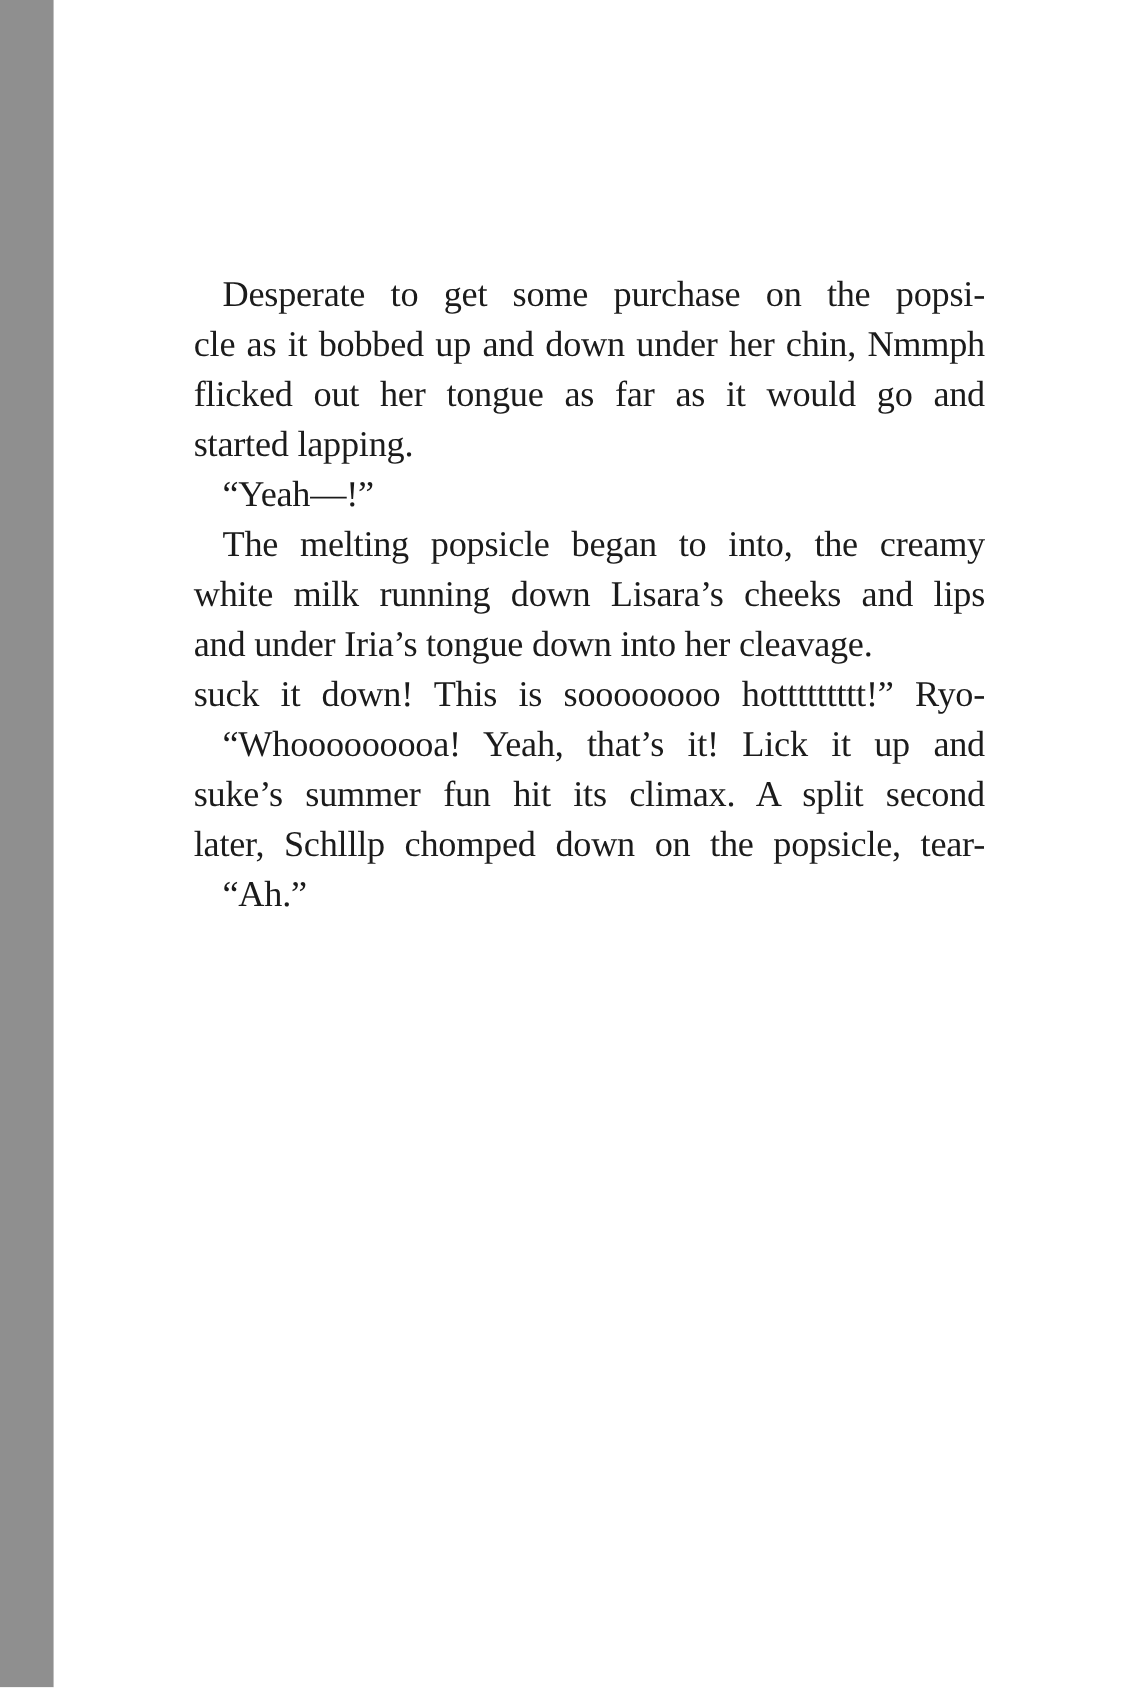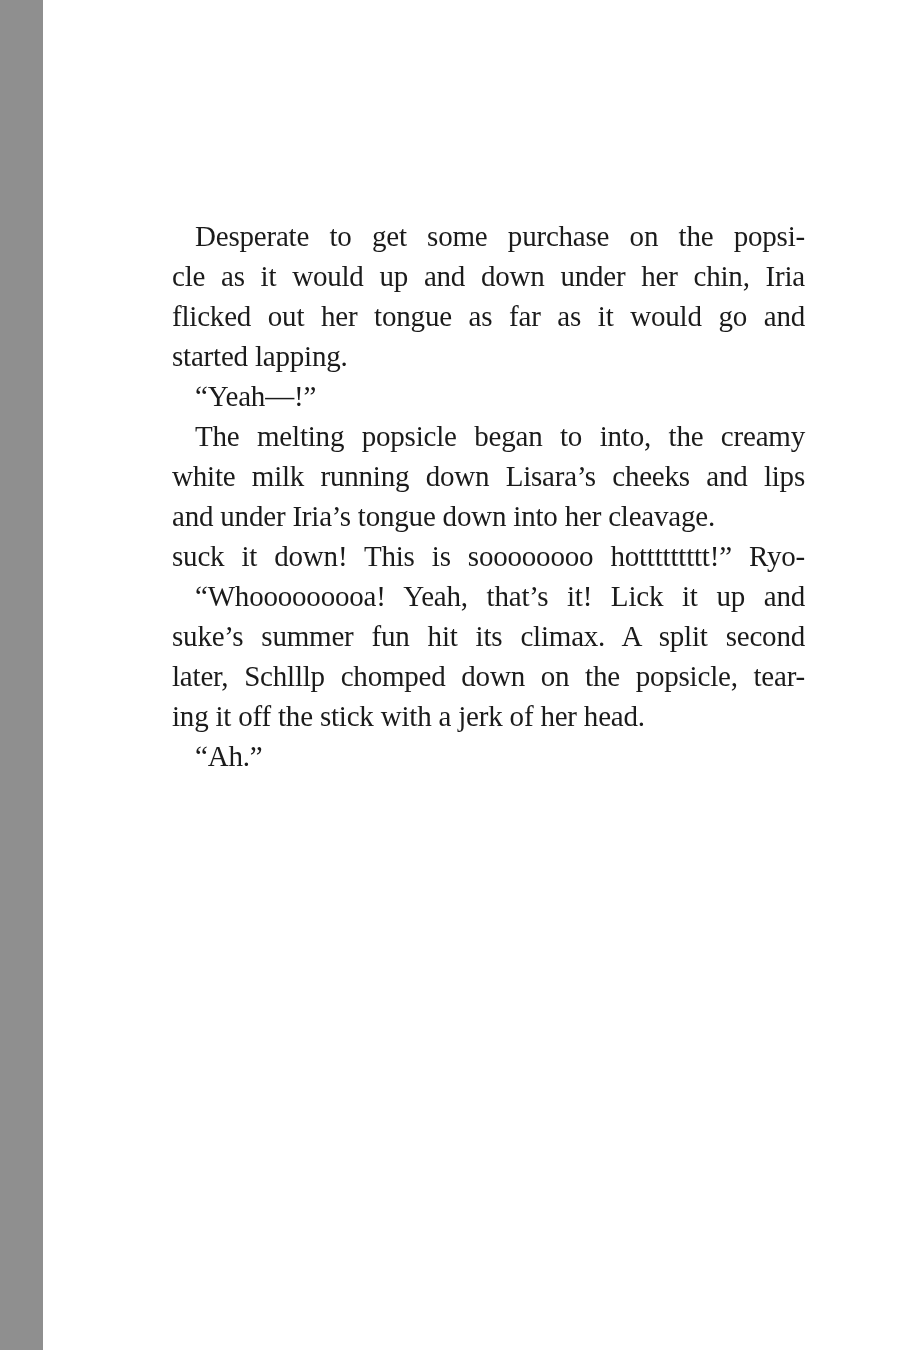--- a/index.html
+++ b/index.html
@@ -18,21 +18,21 @@
   .edge-bar {
     position: absolute;
     left: 0;
     top: 0;
     width: 43px;
     height: 1350px;
     background: #8f8f8f;
   }
   .book-page {
     position: absolute;
-    left: 60px;
+    left: 43px;
     top: 0;
     width: 758px;
     height: 1350px;
     background: #ffffff;
   }
   .text-block {
     position: absolute;
     left: 112px;  
     top: 216px;
     width: 633px;
@@ -55,28 +55,27 @@
   }
 </style>
 </head>
 <body>
 
 <div class="screen" style="background: rgb(255, 255, 255);">
   <div class="edge-bar" style="background: rgb(143, 143, 143);"></div>
   <div class="book-page">
     <div class="text-block" style="color: rgb(27, 27, 27);">
         <div class="text-line indent">Desperate to get some purchase on the popsi-</div>
-        <div class="text-line">cle as it would up and down under her chin, Iria</div>
+        <div class="text-line">cle as it bobbed up and down under her chin, Nmmph</div>
         <div class="text-line">flicked out her tongue as far as it would go and</div>
         <div class="text-line no-justify">started lapping.</div>
         <div class="text-line indent no-justify">“Yeah—!”</div>
         <div class="text-line indent">The melting popsicle began to into, the creamy</div>
         <div class="text-line">white milk running down Lisara’s cheeks and lips</div>
         <div class="text-line no-justify">and under Iria’s tongue down into her cleavage.</div>
         <div class="text-line">suck it down! This is soooooooo hottttttttt!” Ryo-</div>
         <div class="text-line indent">“Whooooooooa! Yeah, that’s it! Lick it up and</div>
         <div class="text-line">suke’s summer fun hit its climax. A split second</div>
         <div class="text-line">later, Schlllp chomped down on the popsicle, tear-</div>
-        <div class="text-line no-justify">ing it off the stick with a jerk of her head.</div>
         <div class="text-line indent no-justify">“Ah.”</div>
       </div>
   </div>
 </div>
 
 </body></html>

